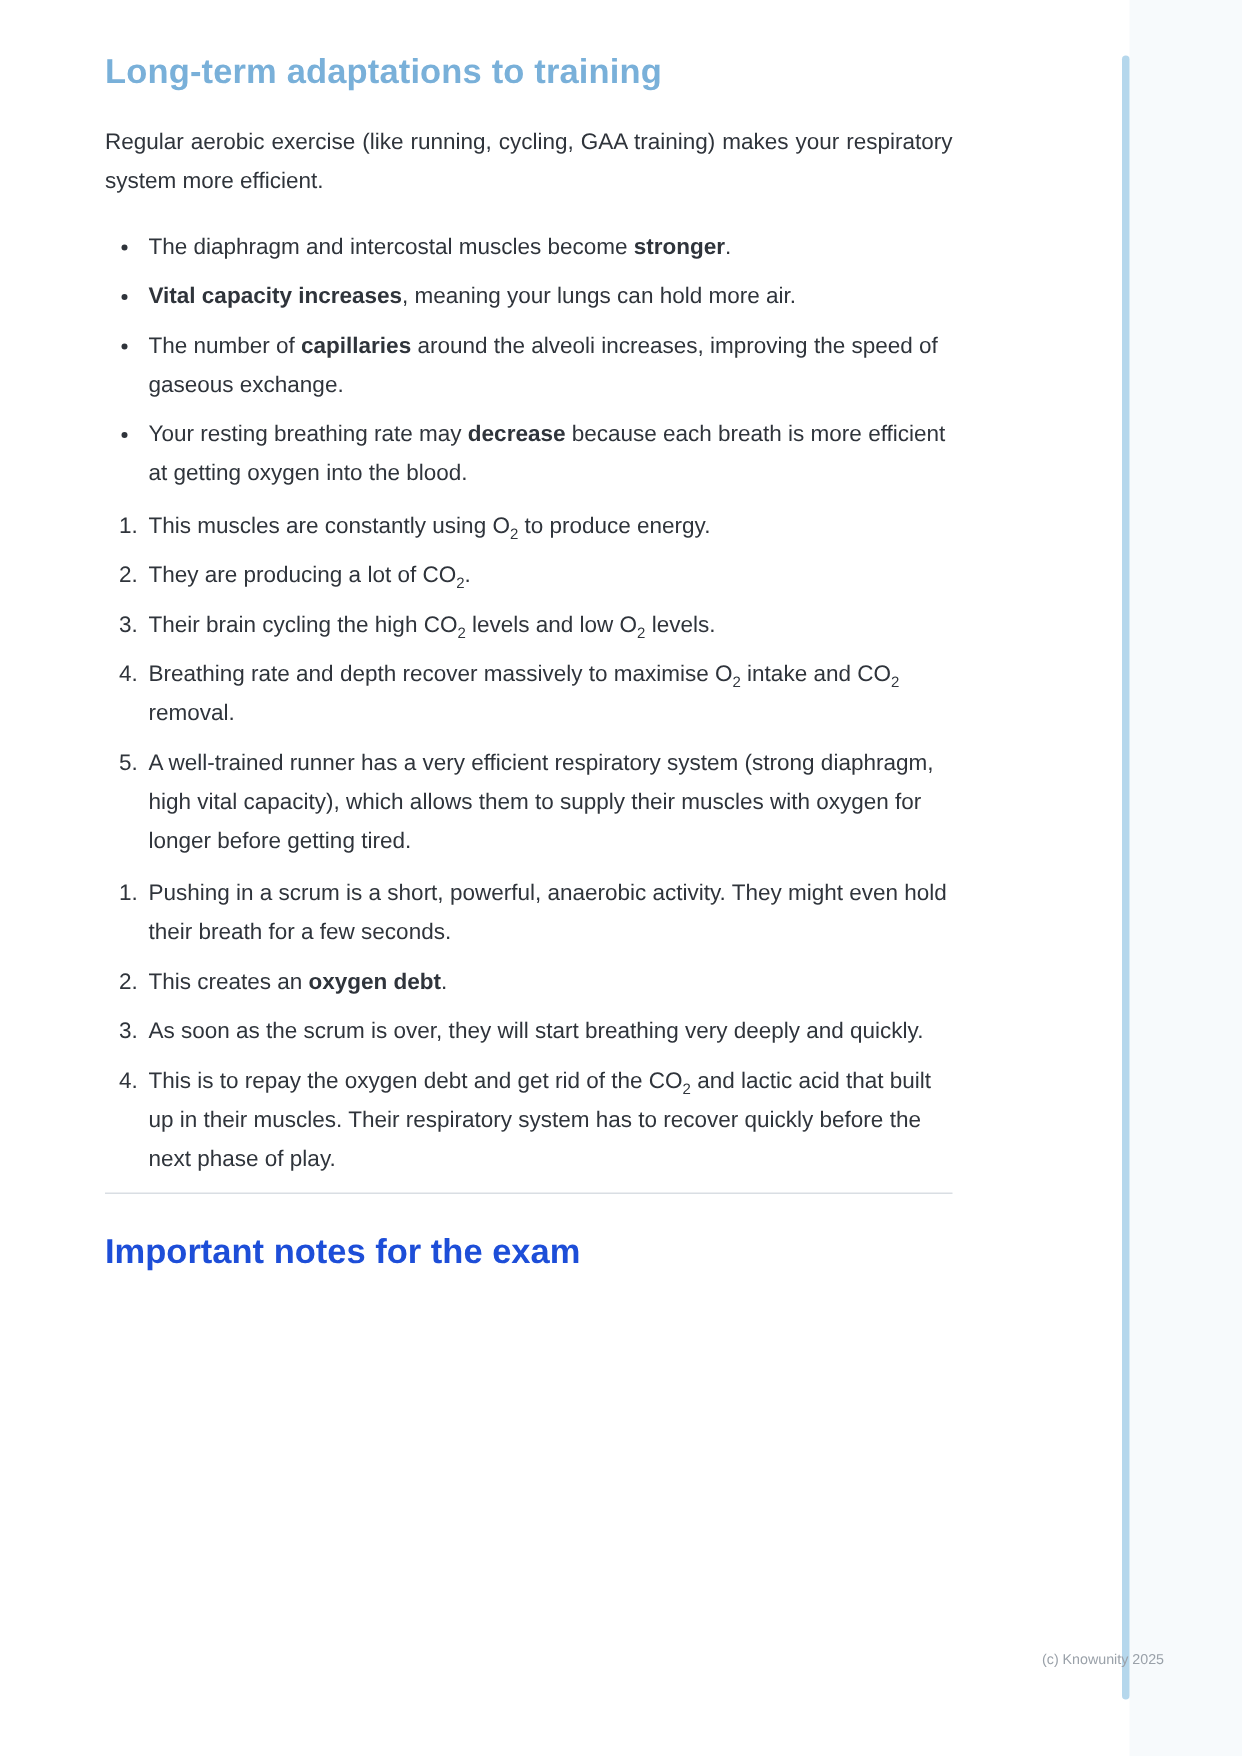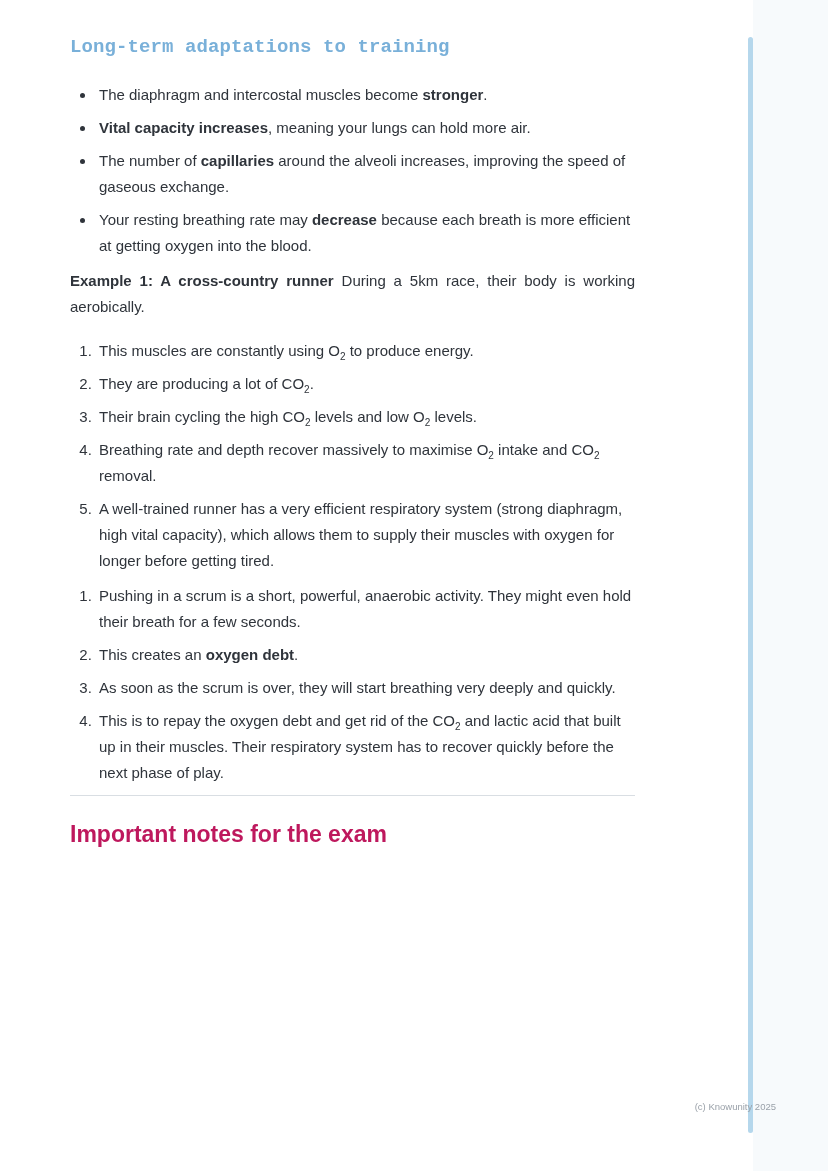--- a/index.html
+++ b/index.html
@@ -39,30 +39,29 @@
     left: 70px;
     top: 36px;
     width: 565px;
     color: #2f343b;
     font-size: 15px;
     line-height: 26px;
   }
 
   .h-blue {
     color: #79b0d9;
-    font-size: 19px;
+    font-size: 23px;
     line-height: 23px;
     font-weight: 700;
     letter-spacing: 0.1px;
     margin-bottom: 23px;
-    font-family: Liberation Mono, monospace;
   }
 
   .h-blue-lg {
-    color: #be185d;
+    color: #1d4ed8;
     font-size: 23px;
     line-height: 28px;
     font-weight: 700;
     margin-bottom: 20px;
   }
 
   .para { margin-bottom: 18px; }
   .justify { text-align: justify; }
 
   .list {
@@ -104,29 +103,29 @@
 
 <div class="page">
 
   <div class="right-margin-strip"></div>
   <div class="edge-bar"></div>
 
   <div class="content">
 
     <h2 class="h-blue">Long-term adaptations to training</h2>
 
+    <p class="para justify"><span>Regular aerobic exercise (like running, cycling, GAA training) makes your respiratory system more efficient.</span></p>
 
     <ul class="list">
       <li><span>The diaphragm and intercostal muscles become </span><span class="bold">stronger</span><span>.</span></li>
       <li><span class="bold">Vital capacity increases</span><span>, meaning your lungs can hold more air.</span></li>
       <li><span>The number of </span><span class="bold">capillaries</span><span> around the alveoli increases, improving the speed of gaseous exchange.</span></li>
       <li><span>Your resting breathing rate may </span><span class="bold">decrease</span><span> because each breath is more efficient at getting oxygen into the blood.</span></li>
     </ul>
 
-    <p class="para justify"><span class="bold">Example 1: A cross-country runner</span><span> During a 5km race, their body is working aerobically.</span></p>
 
     <ol class="list">
       <li><span>This muscles are constantly using O</span><sub>2</sub><span> to produce energy.</span></li>
       <li><span>They are producing a lot of CO</span><sub>2</sub><span>.</span></li>
       <li><span>Their brain cycling the high CO</span><sub>2</sub><span> levels and low O</span><sub>2</sub><span> levels.</span></li>
       <li><span>Breathing rate and depth recover massively to maximise O</span><sub>2</sub><span> intake and CO</span><sub>2</sub><span> removal.</span></li>
       <li><span>A well-trained runner has a very efficient respiratory system (strong diaphragm, high vital capacity), which allows them to supply their muscles with oxygen for longer before getting tired.</span></li>
     </ol>
 
 

